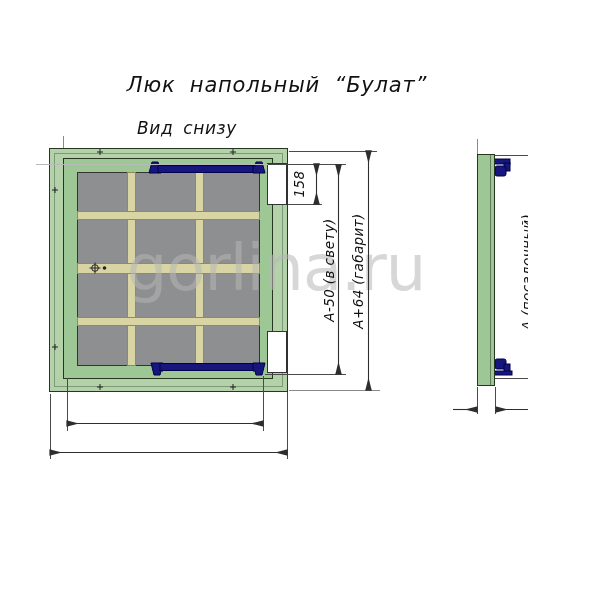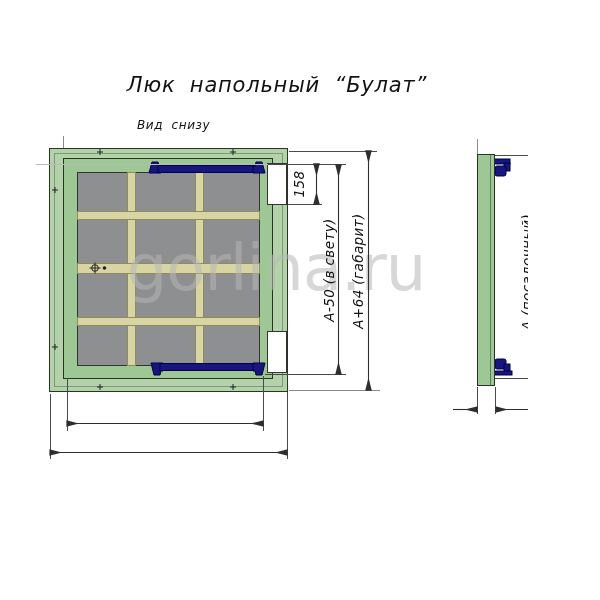--- a/index.html
+++ b/index.html
@@ -26,21 +26,21 @@
   
   .side-bar{left:477px;top:154px;width:18px;height:232px;background:#9dc795;border:1px solid #28361f;}
   .side-edge{left:490px;top:155px;width:1px;height:230px;background:#5f7d5c;}
   
   #dims{position:absolute;left:0;top:0;width:600px;height:600px;pointer-events:none;}
   
   .lbl{position:absolute;font-style:italic;font-size:13.5px;color:#111;white-space:nowrap;letter-spacing:.4px;}
   .ctr{transform:translate(-50%,-50%);}
   .rot{transform:translate(-50%,-50%) rotate(-90deg);}
   .title{font-size:21px;letter-spacing:.8px;word-spacing:7px;}
-  .viewlbl{font-size:12px;letter-spacing:.6px;word-spacing:4px;}
+  .viewlbl{font-size:17px;letter-spacing:.6px;word-spacing:4px;}
   .wmark{
     position:absolute;left:276px;top:268px;transform:translate(-50%,-50%);
     font-size:64px;letter-spacing:-1px;color:rgba(183,183,183,0.55);
     font-family:"DejaVu Sans",sans-serif;white-space:nowrap;z-index:5;
   }
   .under{z-index:1;} .over{z-index:6;}
 </style>
 </head>
 <body>
 

